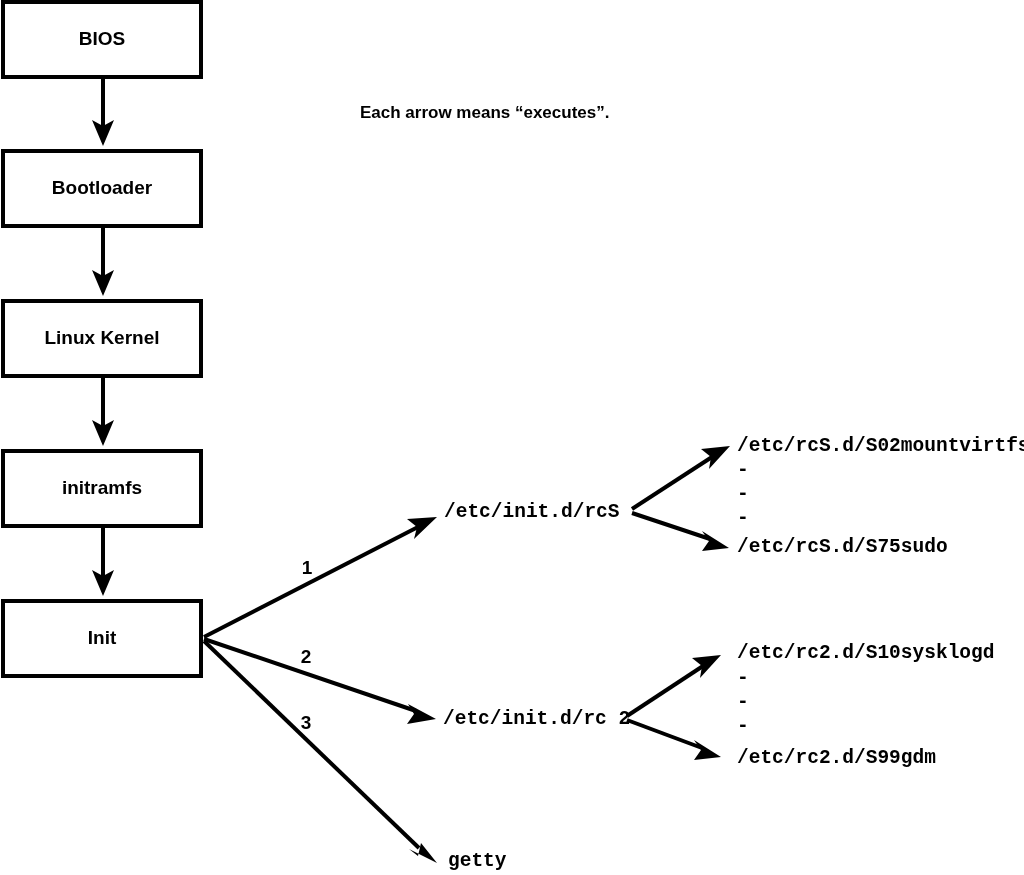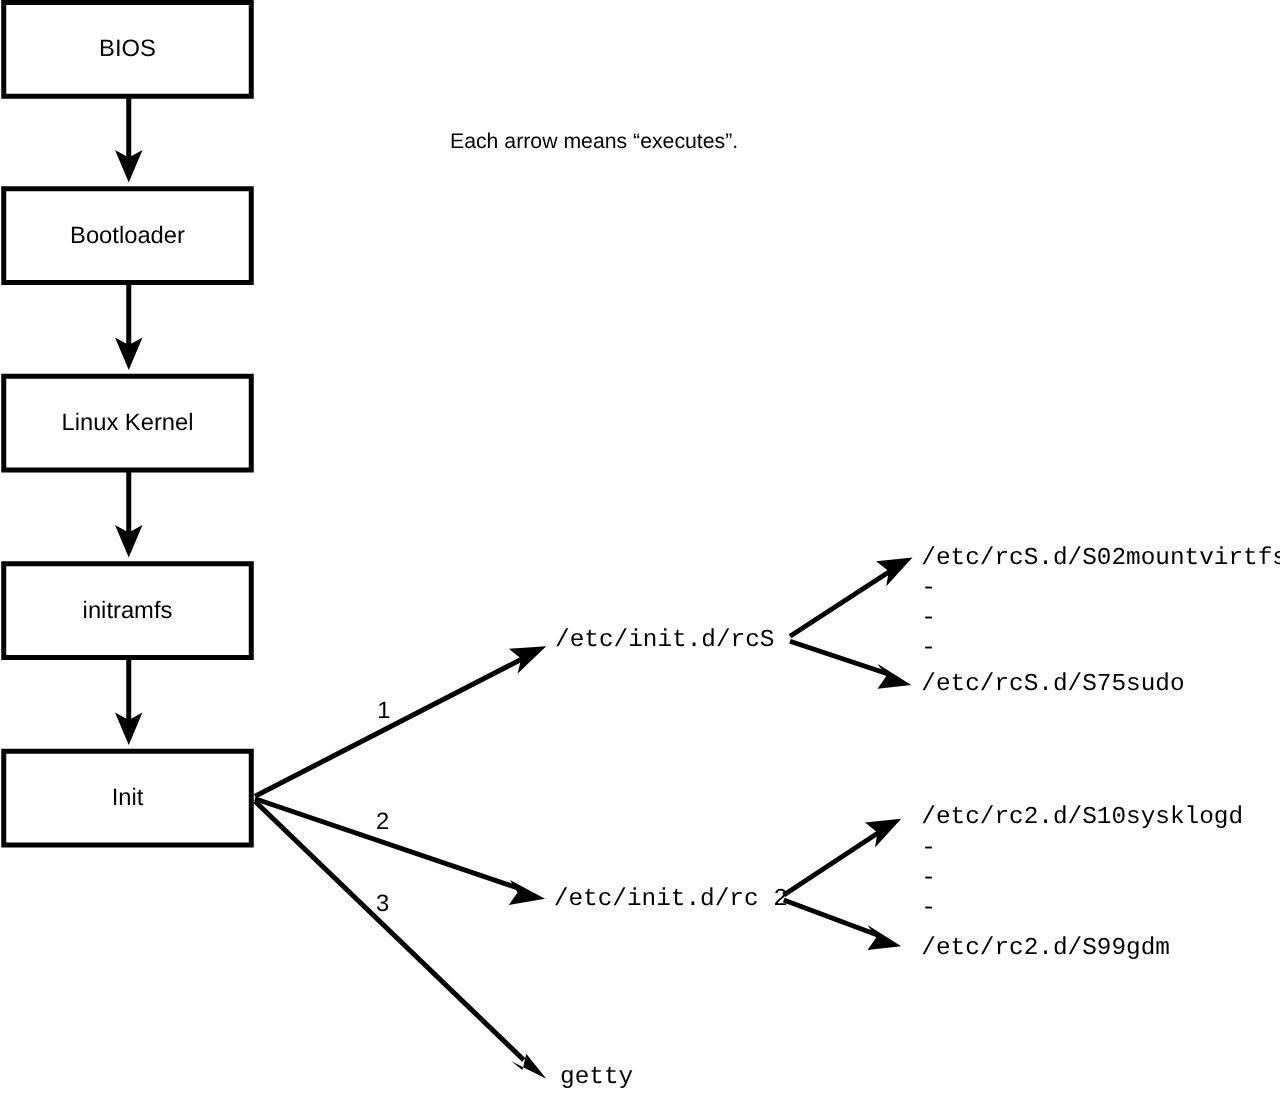--- a/index.html
+++ b/index.html
@@ -11,20 +11,21 @@
     width: 1024px;
     height: 875px;
     overflow: hidden;
     font-family: "Liberation Sans", sans-serif;
   }
   #diagram-root {
     position: relative;
     width: 1024px;
     height: 875px;
     background: #ffffff;
+    font-weight: bold;
   }
   svg#boot-diagram {
     display: block;
     width: 1024px;
     height: 875px;
   }
   .node-box {
     fill: #ffffff;
     stroke: #000000;
     stroke-width: 4;

